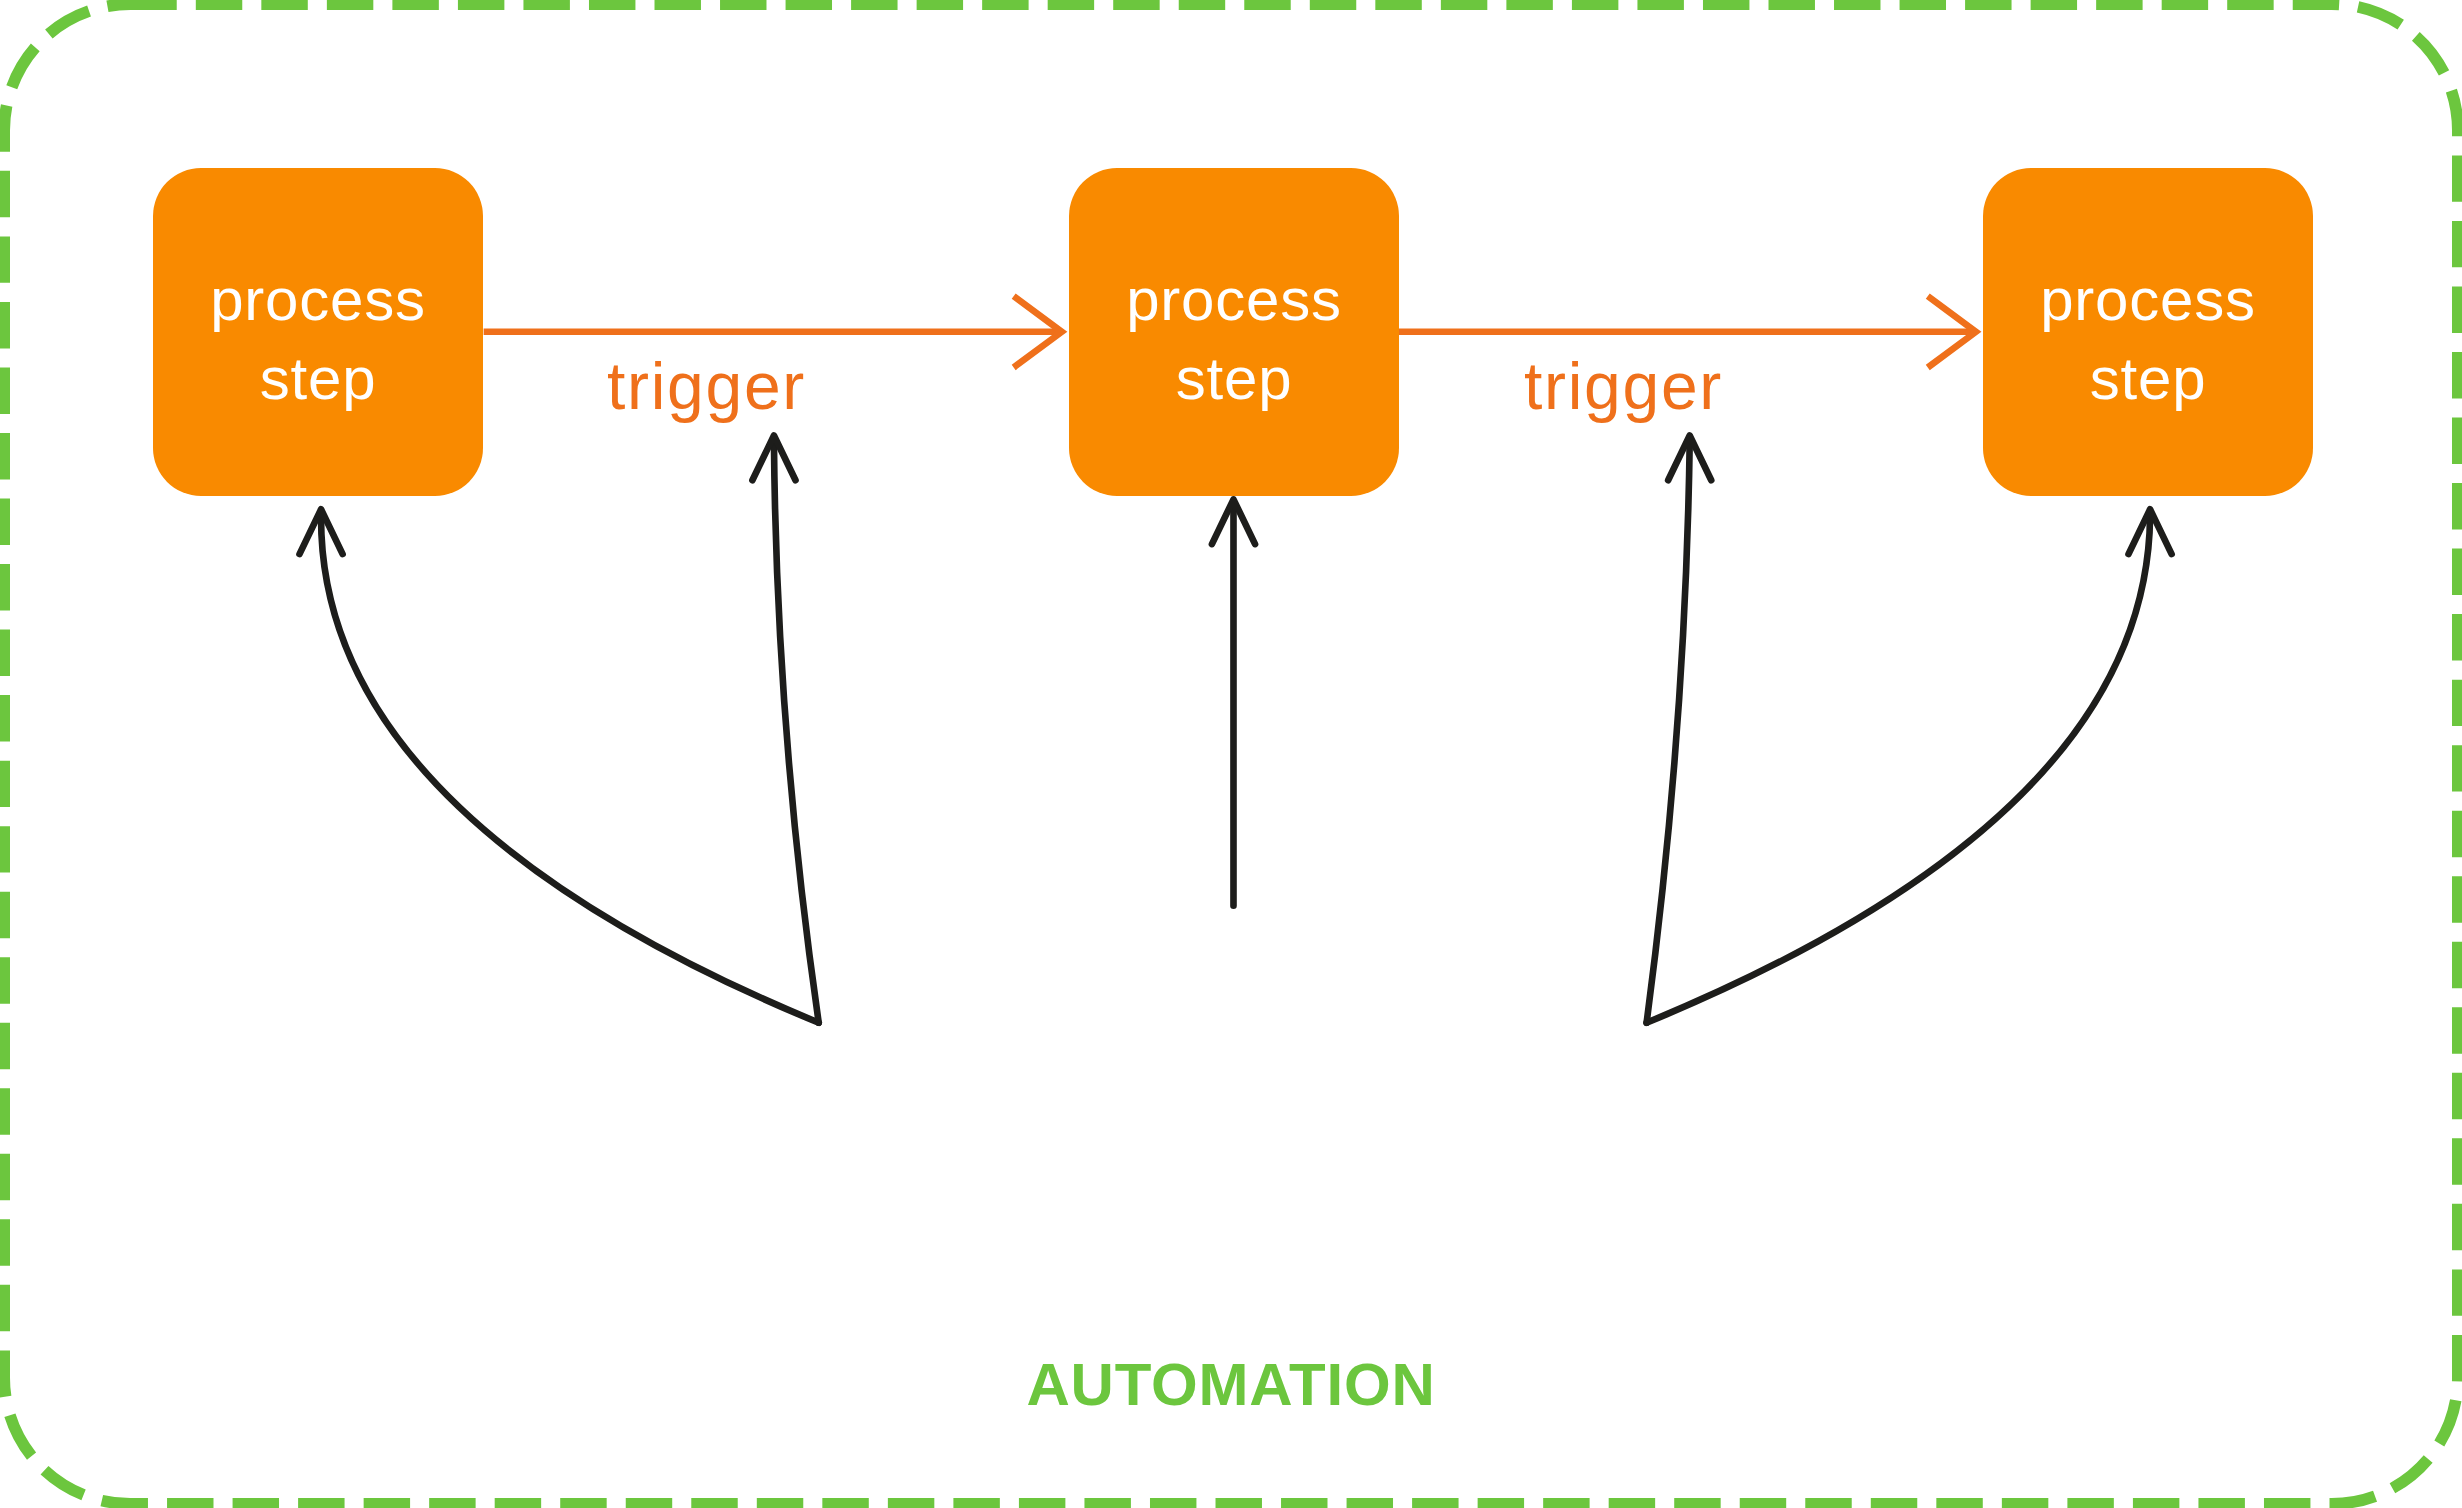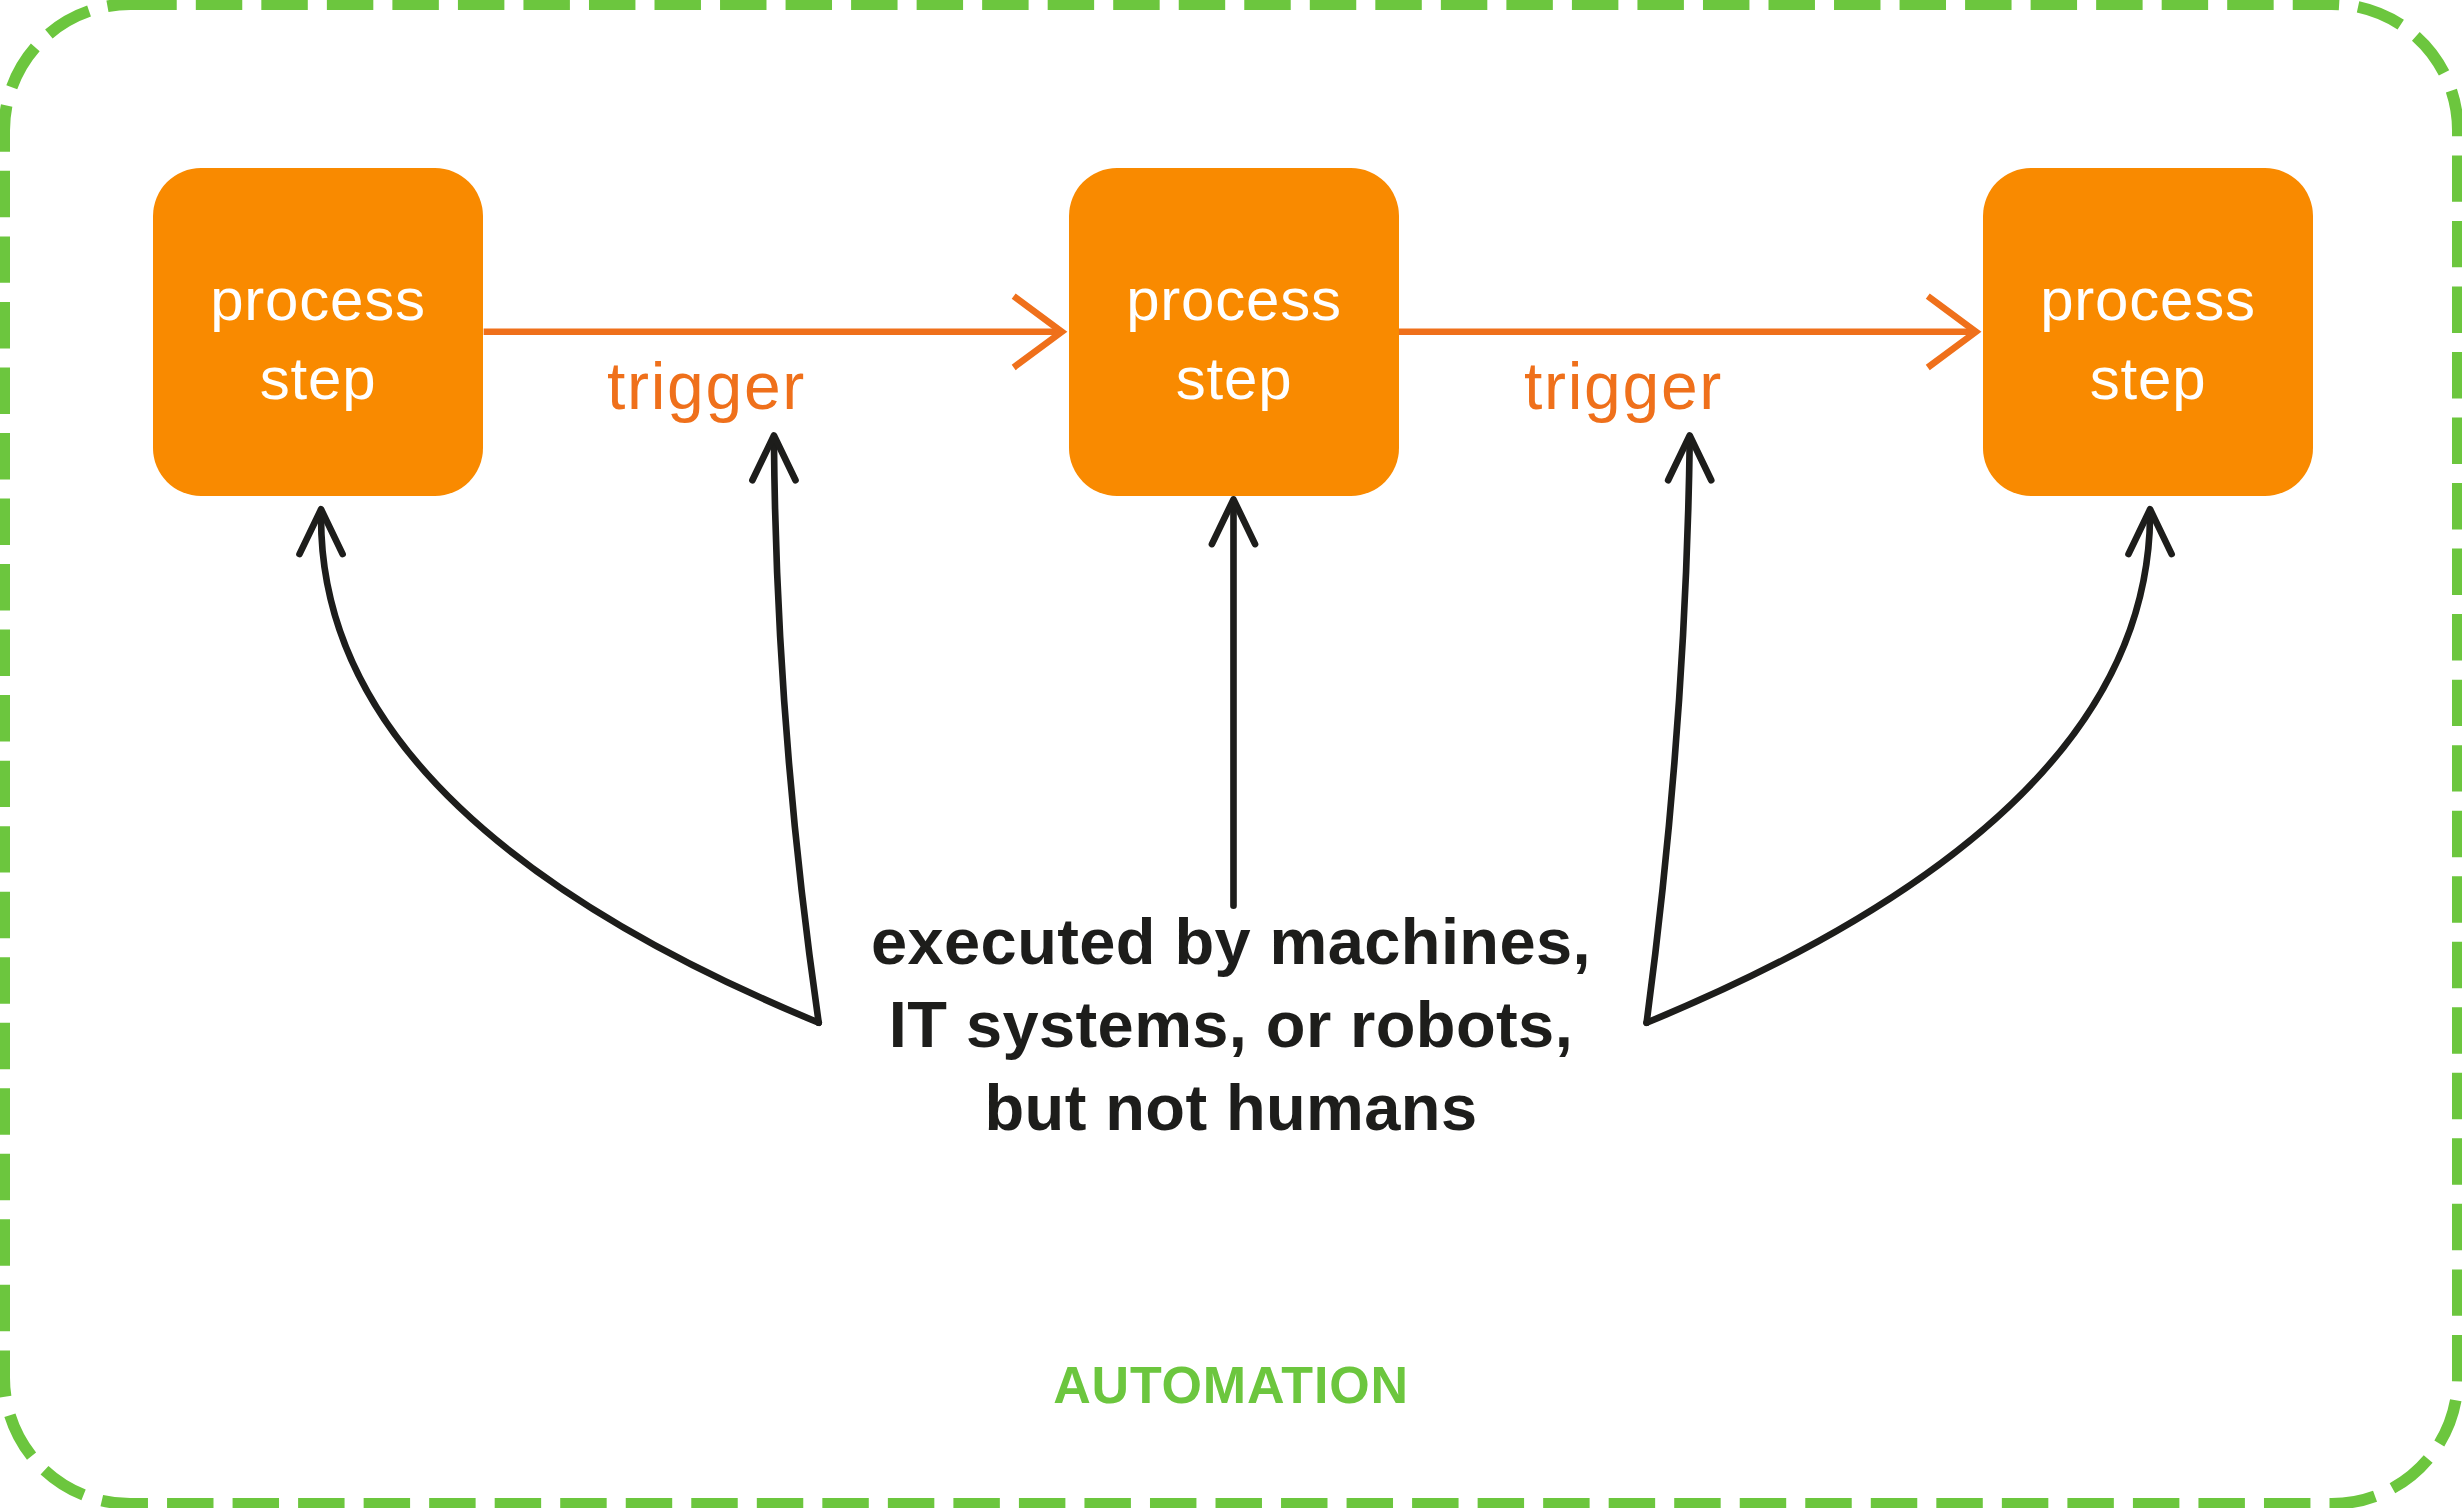--- a/index.html
+++ b/index.html
@@ -69,21 +69,21 @@
     line-height: 83px;
     font-weight: 700;
     letter-spacing: 0.4px;
   }
   .caption {
     position: absolute;
     left: 0; right: 0;
     top: 1346px;
     text-align: center;
     color: var(--green);
-    font-size: 52px;
+    font-size: 60px;
     line-height: 78px;
     font-weight: 700;
     letter-spacing: 0.8px;
   }
   .stroke-black { stroke: var(--ink); stroke-width: 8; fill: none; stroke-linecap: round; stroke-linejoin: round; }
   .stroke-orange { stroke: var(--arrow-orange); stroke-width: 8; fill: none; stroke-linecap: butt; stroke-linejoin: miter; }
   .border-green { stroke: var(--green); stroke-width: 14; fill: none; }
 </style>
 </head>
 <body>
@@ -125,22 +125,17 @@
     <span class="bline">step</span>
   </div>
   <div class="pbox b3">
     <span class="bline">process</span>
     <span class="bline">step</span>
   </div>
 
   <div class="trigger t1">trigger</div>
   <div class="trigger t2">trigger</div>
 
-  <div class="annotation">
-    <div>executed by machines,</div>
-    <div>IT systems, or robots,</div>
-    <div>but not humans</div>
-  </div>
 
   <div class="caption">AUTOMATION</div>
 
 </div>
 
 
 </body></html>

